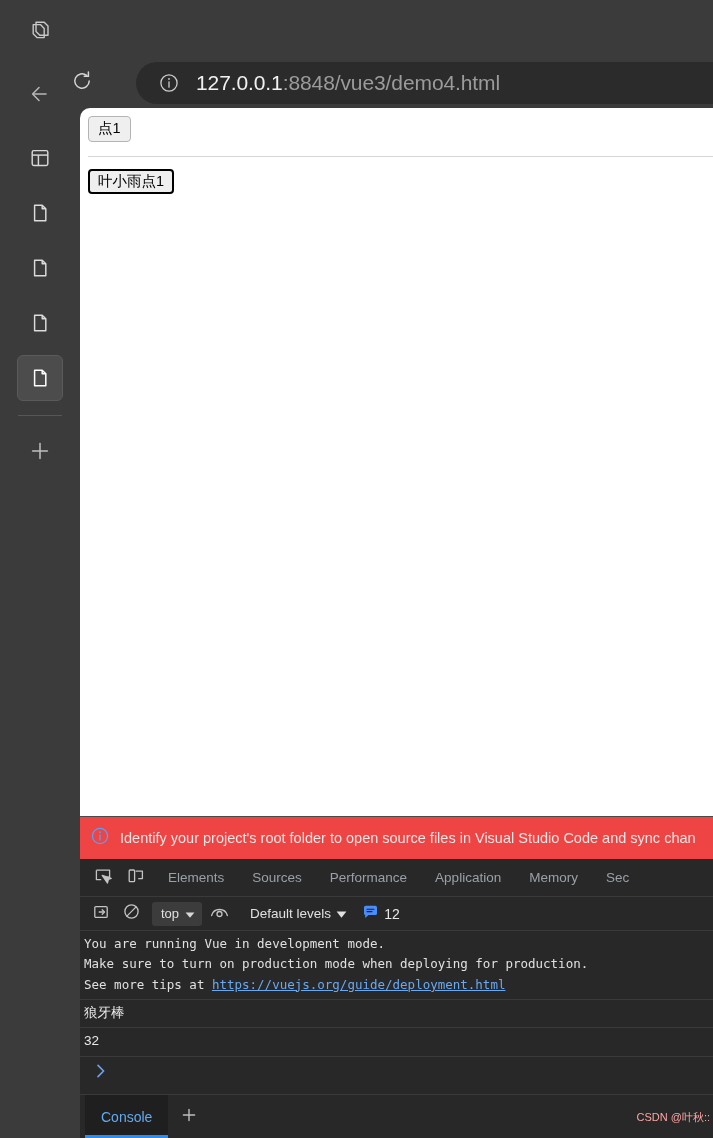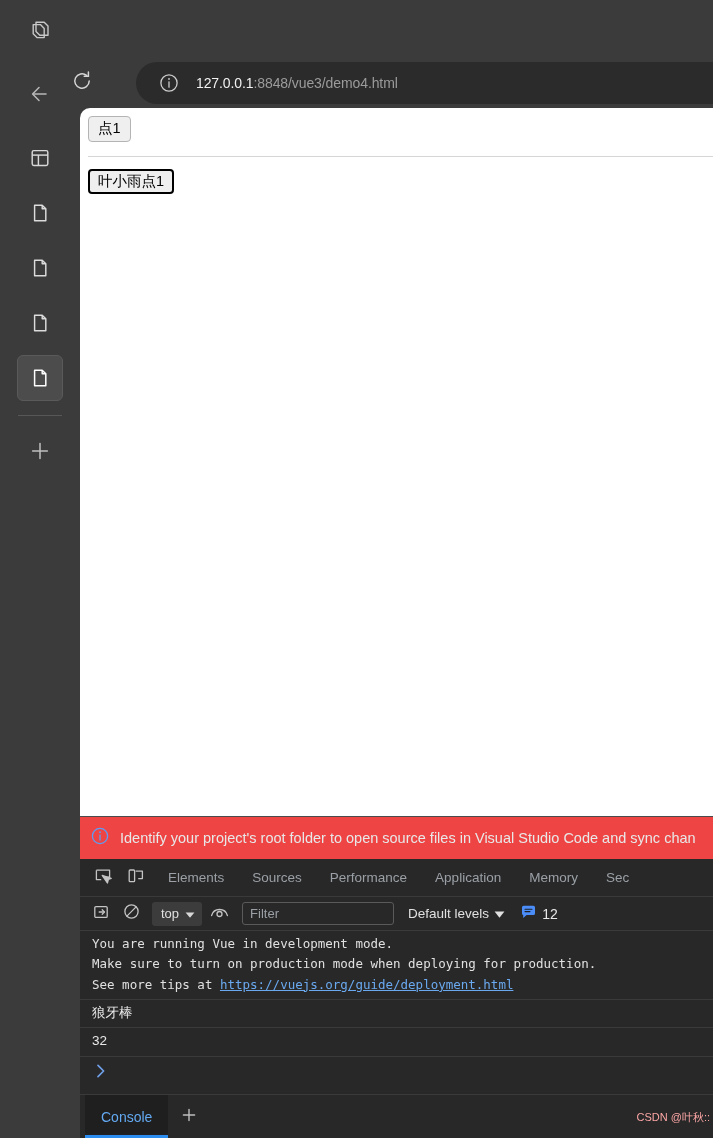--- a/index.html
+++ b/index.html
@@ -87,21 +87,21 @@
     display: flex;
     align-items: center;
     padding-left: 22px;
   }
   #site-info-icon {
     width: 22px; height: 22px;
     flex: none;
     margin-right: 16px;
   }
   #url-text {
-    font-size: 14px;
+    font-size: 21px;
     color: #9b9b9b;
     white-space: nowrap;
     letter-spacing: -0.1px;
     text-align: right;
   }
   #url-host { color: #f1f1f1; }
 
   
   #page-viewport {
     position: absolute;
@@ -253,21 +253,21 @@
     position: absolute;
     left: 0;
     top: 114px;
     width: 633px;
     height: 164px;
     background: #282828;
     overflow: hidden;
   }
   .log-row {
     border-bottom: 1px solid #3a3a3a;
-    padding: 3px 0 4px 12px;
+    padding: 3px 0 4px 4px;
   }
   .log-mono {
     font-family: "DejaVu Sans Mono", "Liberation Mono", monospace;
     font-size: 12.5px;
     color: #e0e0e0;
     line-height: 1.63;
     white-space: pre;
   }
   .log-link {
     color: #6aa9f0;
@@ -536,21 +536,20 @@
 
       <div class="ct-icon">
         <span>
           <svg width="19" height="15" viewBox="0 0 19 15" fill="none" stroke="#c4c4c4" stroke-width="1.3" stroke-linecap="round">
             <path d="M1.6 11.5 A8.2 8.2 0 0 1 17.4 11.5"></path>
             <circle cx="9.5" cy="10.0" r="2.5"></circle>
           </svg>
         </span>
       </div>
 
-      <input id="filter-input" type="text" placeholder="Filter" style="">
 
       <div id="levels-select">
         <span id="levels-label">Default levels</span>
         <span>
           <svg width="11" height="9" viewBox="0 0 11 9">
               <path d="M0.6 1.5 H10.4 L5.5 7.8 Z" fill="#e0e0e0"></path>
             </svg>
         </span>
       </div>
 

